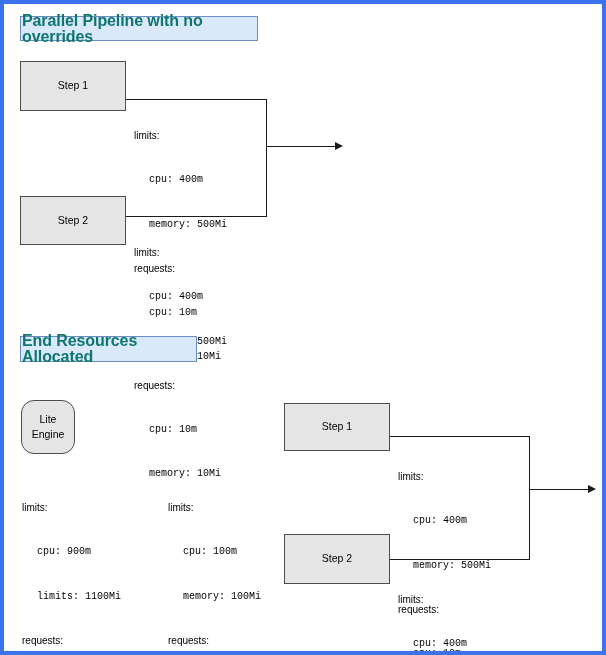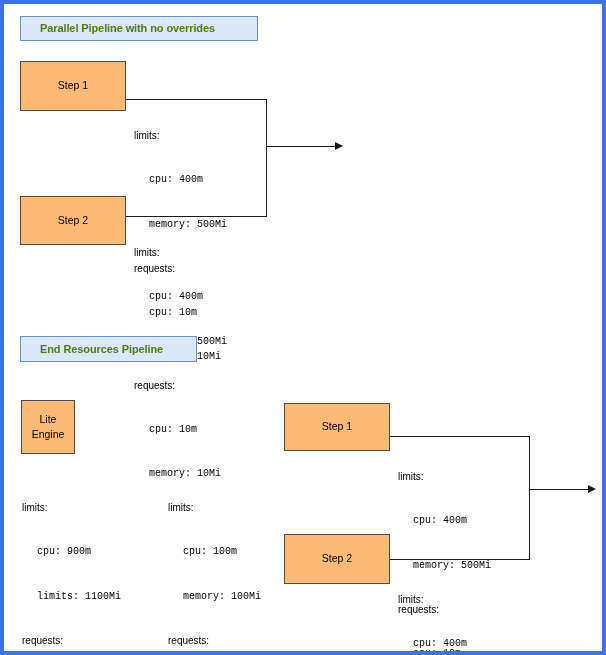--- a/index.html
+++ b/index.html
@@ -17,32 +17,32 @@
     background: #ffffff;
     box-sizing: border-box;
     border: 4px solid #3b73ed;
     overflow: hidden;
   }
   .section-title {
     position: absolute;
     background: #dae8fc;
     border: 1px solid #6c8ebf;
     box-sizing: border-box;
-    font-size: 11px;
+    font-size: 16px;
     font-weight: bold;
-    color: #4d7c0f;
+    color: #0f766e;
     line-height: 1;
     display: flex;
     align-items: center;
-    padding-left: 19px;
+    padding-left: 1px;
     letter-spacing: -0.1px;
   }
   .node-box {
     position: absolute;
-    background: #fdba74;
+    background: #e5e5e5;
     border: 1.3px solid #4d4d4d;
     box-sizing: border-box;
     display: flex;
     align-items: center;
     justify-content: center;
     text-align: center;
     font-size: 10.5px;
     color: #000000;
     line-height: 1.45;
   }
@@ -115,24 +115,24 @@
   <div class="res-block" style="left:130px; top:213px;">
     <span class="lab">limits:</span>
     <span class="ind">cpu: 400m</span>
     <span class="ind">memory: 500Mi</span>
     <span class="lab">requests:</span>
     <span class="ind">cpu: 10m</span>
     <span class="ind">memory: 10Mi</span>
   </div>
 
   <div class="section-title" style="left:16px; top:332px; width:177px; height:26px;">
-    <span>End Resources Pipeline</span>
+    <span>End Resources Allocated</span>
   </div>
 
-  <div class="node-box" style="left:17px; top:396px; width:54px; height:54px; flex-direction:column;">
+  <div class="node-box" style="left:17px; top:396px; width:54px; height:54px; flex-direction:column;border-radius:13px;">
     <span>Lite</span>
     <span>Engine</span>
   </div>
 
 
   <div class="node-box" style="left:280px; top:399px; width:106px; height:48px;">
     <span>Step 1</span>
   </div>
 
   <div class="node-box" style="left:280px; top:530px; width:106px; height:50px;">

